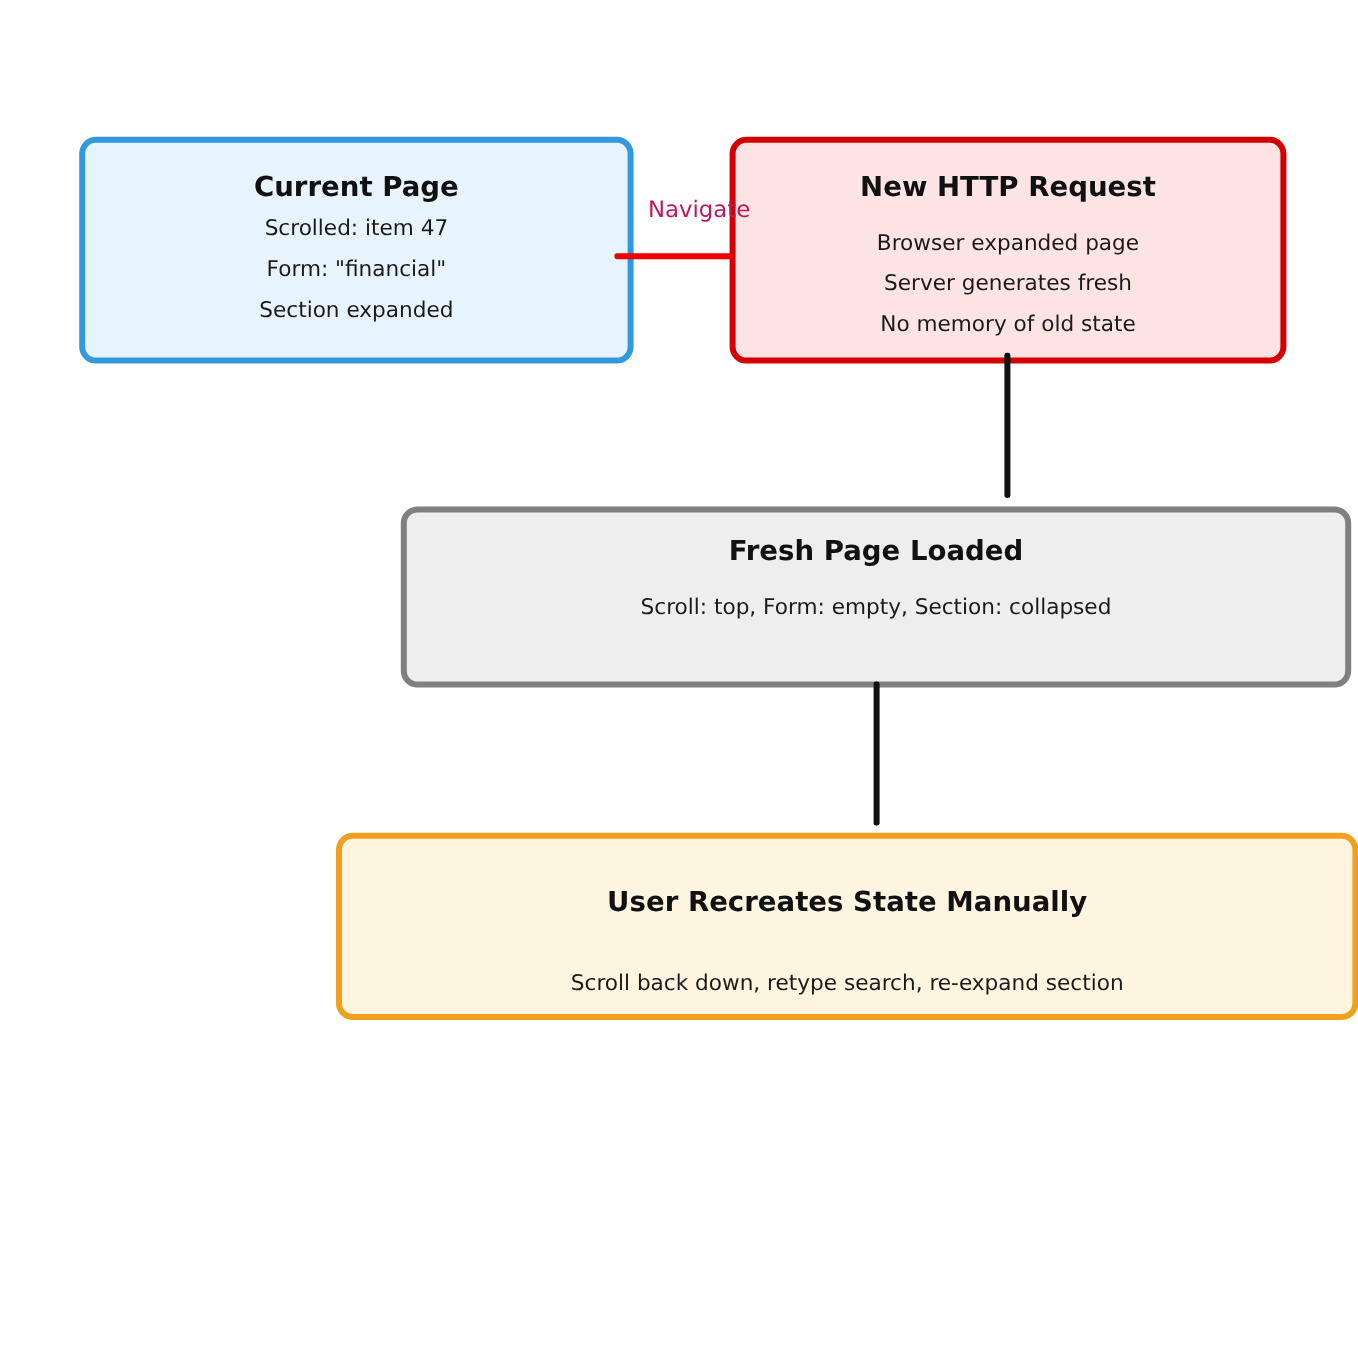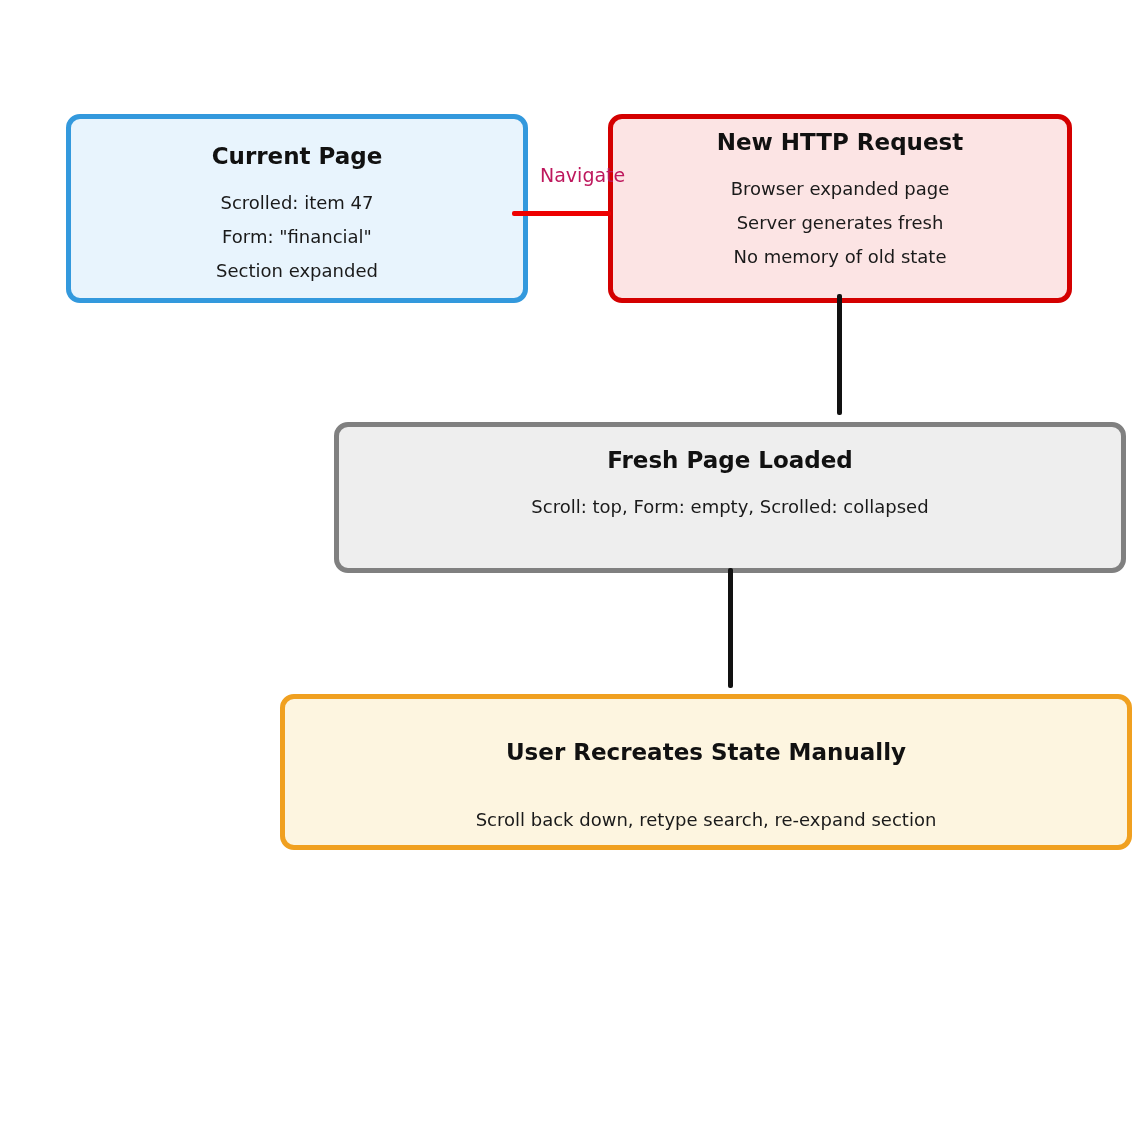--- a/index.html
+++ b/index.html
@@ -41,31 +41,31 @@
     left: 66px;
     top: 114px;
     width: 462px;
     height: 189px;
     border: 5px solid #3399dd;
     background: #e8f4fd;
     padding-top: 24px;
   }
   #node-current-page .node-title { font-size: 23px; }
   #node-current-page .node-line { font-size: 18px; margin-top: 13px; }
-  #node-current-page .node-line.first { margin-top: 23px; }
+  #node-current-page .node-line.first { margin-top: 11px; }
 
   
   #node-new-request {
     left: 608px;
     top: 114px;
     width: 464px;
     height: 189px;
     border: 5px solid #d40000;
     background: #fce4e4;
-    padding-top: 10px;
+    padding-top: 24px;
   }
   #node-new-request .node-title { font-size: 23px; }
   #node-new-request .node-line { font-size: 18px; margin-top: 13px; }
   #node-new-request .node-line.first { margin-top: 23px; }
 
   
   #node-fresh-page {
     left: 334px;
     top: 422px;
     width: 792px;
@@ -142,21 +142,21 @@
 
   <div class="node" id="node-new-request">
     <div class="node-title">New HTTP Request</div>
     <div class="node-line first">Browser expanded page</div>
     <div class="node-line">Server generates fresh</div>
     <div class="node-line">No memory of old state</div>
   </div>
 
   <div class="node" id="node-fresh-page">
     <div class="node-title">Fresh Page Loaded</div>
-    <div class="node-line">Scroll: top, Form: empty, Scrolled: collapsed</div>
+    <div class="node-line">Scroll: top, Form: empty, Section: collapsed</div>
   </div>
 
   <div class="node" id="node-user-recreates">
     <div class="node-title">User Recreates State Manually</div>
     <div class="node-line">Scroll back down, retype search, re-expand section</div>
   </div>
 
   <div class="edge-h" id="edge-navigate"></div>
   <div id="edge-navigate-label">Navigate</div>
 

